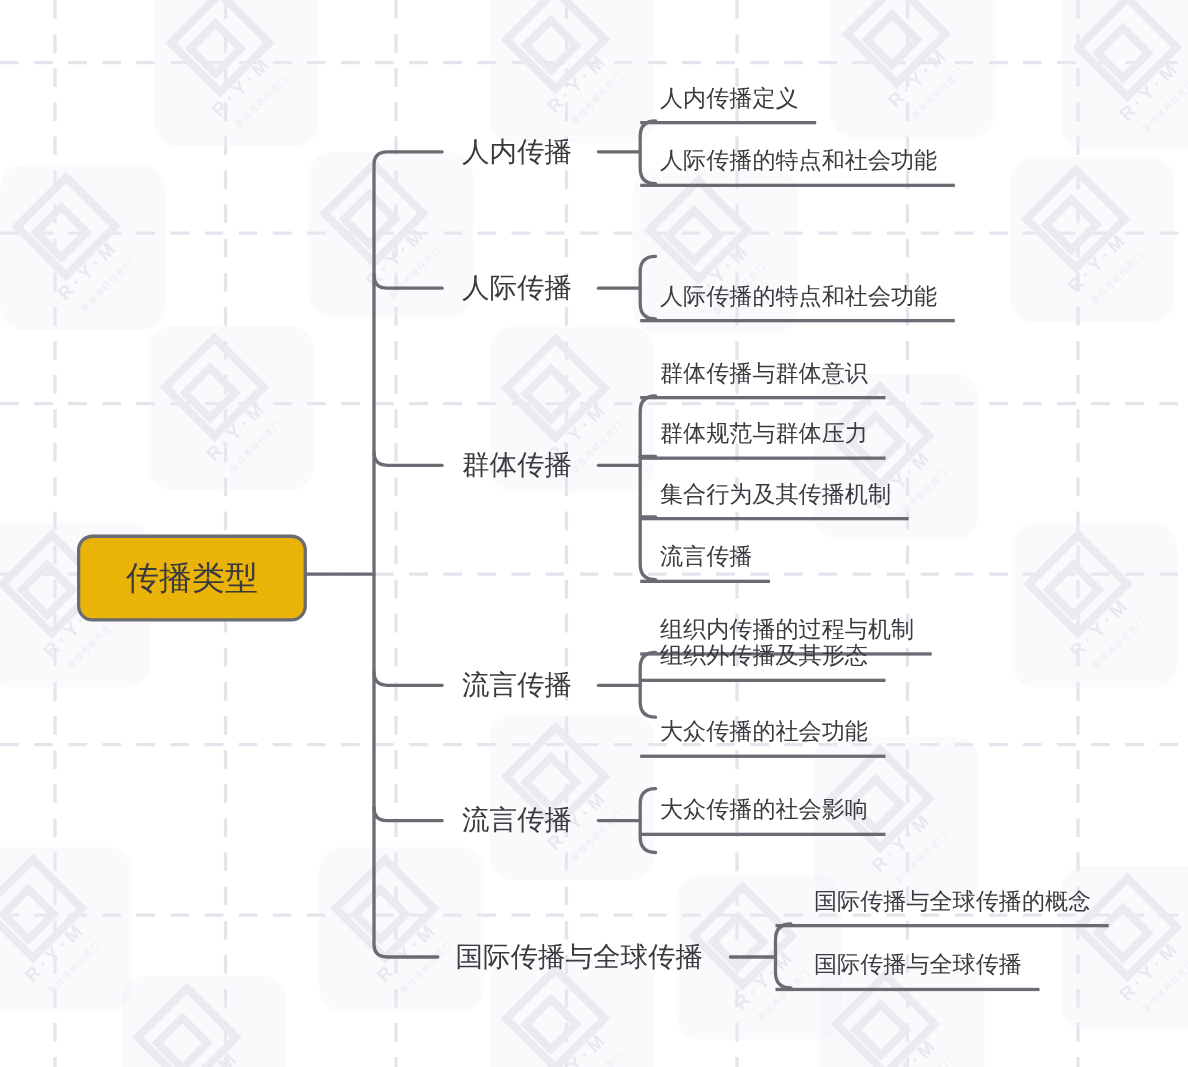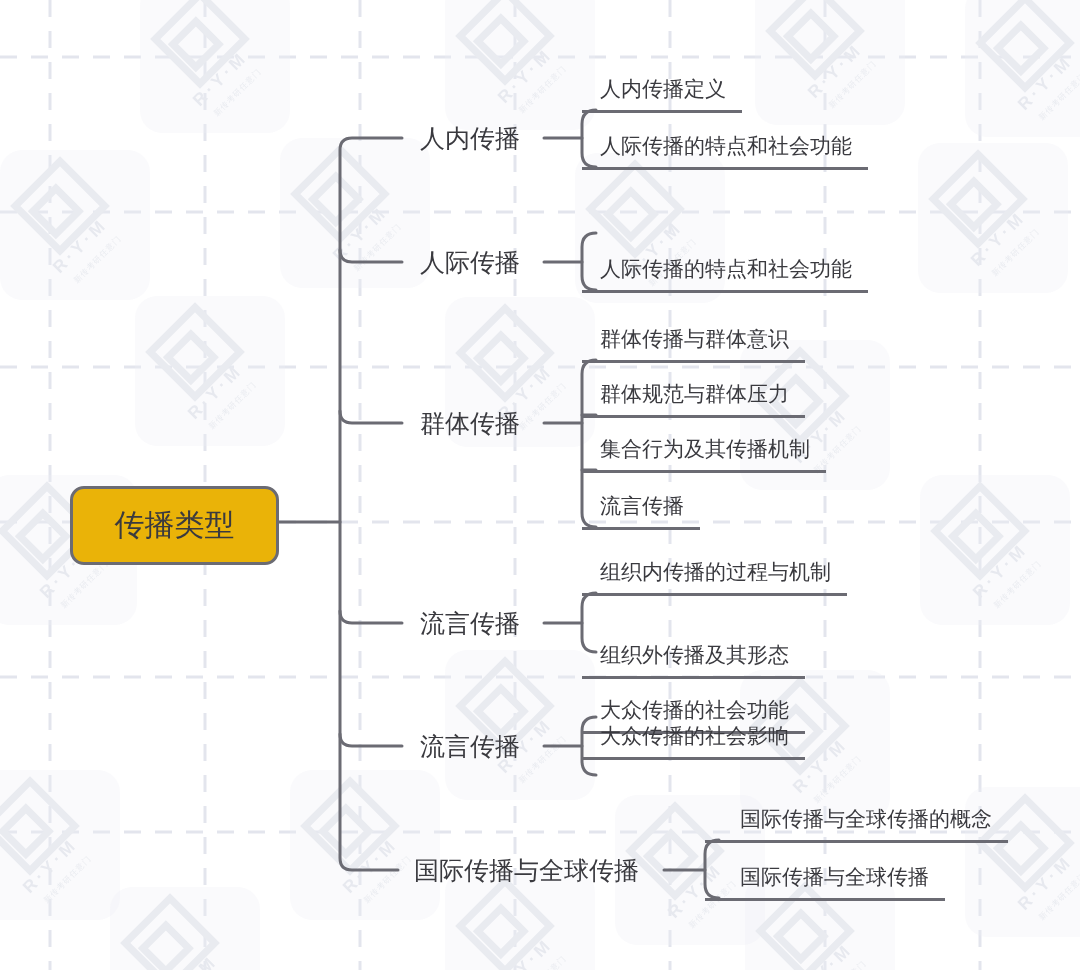--- a/index.html
+++ b/index.html
@@ -326,21 +326,21 @@
   <div class="node child-node" style="top:125px">人际传播的特点和社会功能</div>
 
   <div class="node child-node" style="top:248px">人际传播的特点和社会功能</div>
 
   <div class="node child-node" style="top:318px">群体传播与群体意识</div>
   <div class="node child-node" style="top:373px">群体规范与群体压力</div>
   <div class="node child-node" style="top:428px">集合行为及其传播机制</div>
   <div class="node child-node" style="top:485px">流言传播</div>
 
   <div class="node child-node" style="top:551px">组织内传播的过程与机制</div>
-  <div class="node child-node" style="top:634px">组织外传播及其形态</div>
-
-  <div class="node child-node" style="top:689px">大众传播的社会功能</div>
+  <div class="node child-node" style="top:575px">组织外传播及其形态</div>
+
+  <div class="node child-node" style="top:644px">大众传播的社会功能</div>
   <div class="node child-node" style="top:715px">大众传播的社会影响</div>
 
   <div class="node child-node far" style="top:798px">国际传播与全球传播的概念</div>
   <div class="node child-node far" style="top:856px">国际传播与全球传播</div>
 
 </div>
 
 </body></html>

